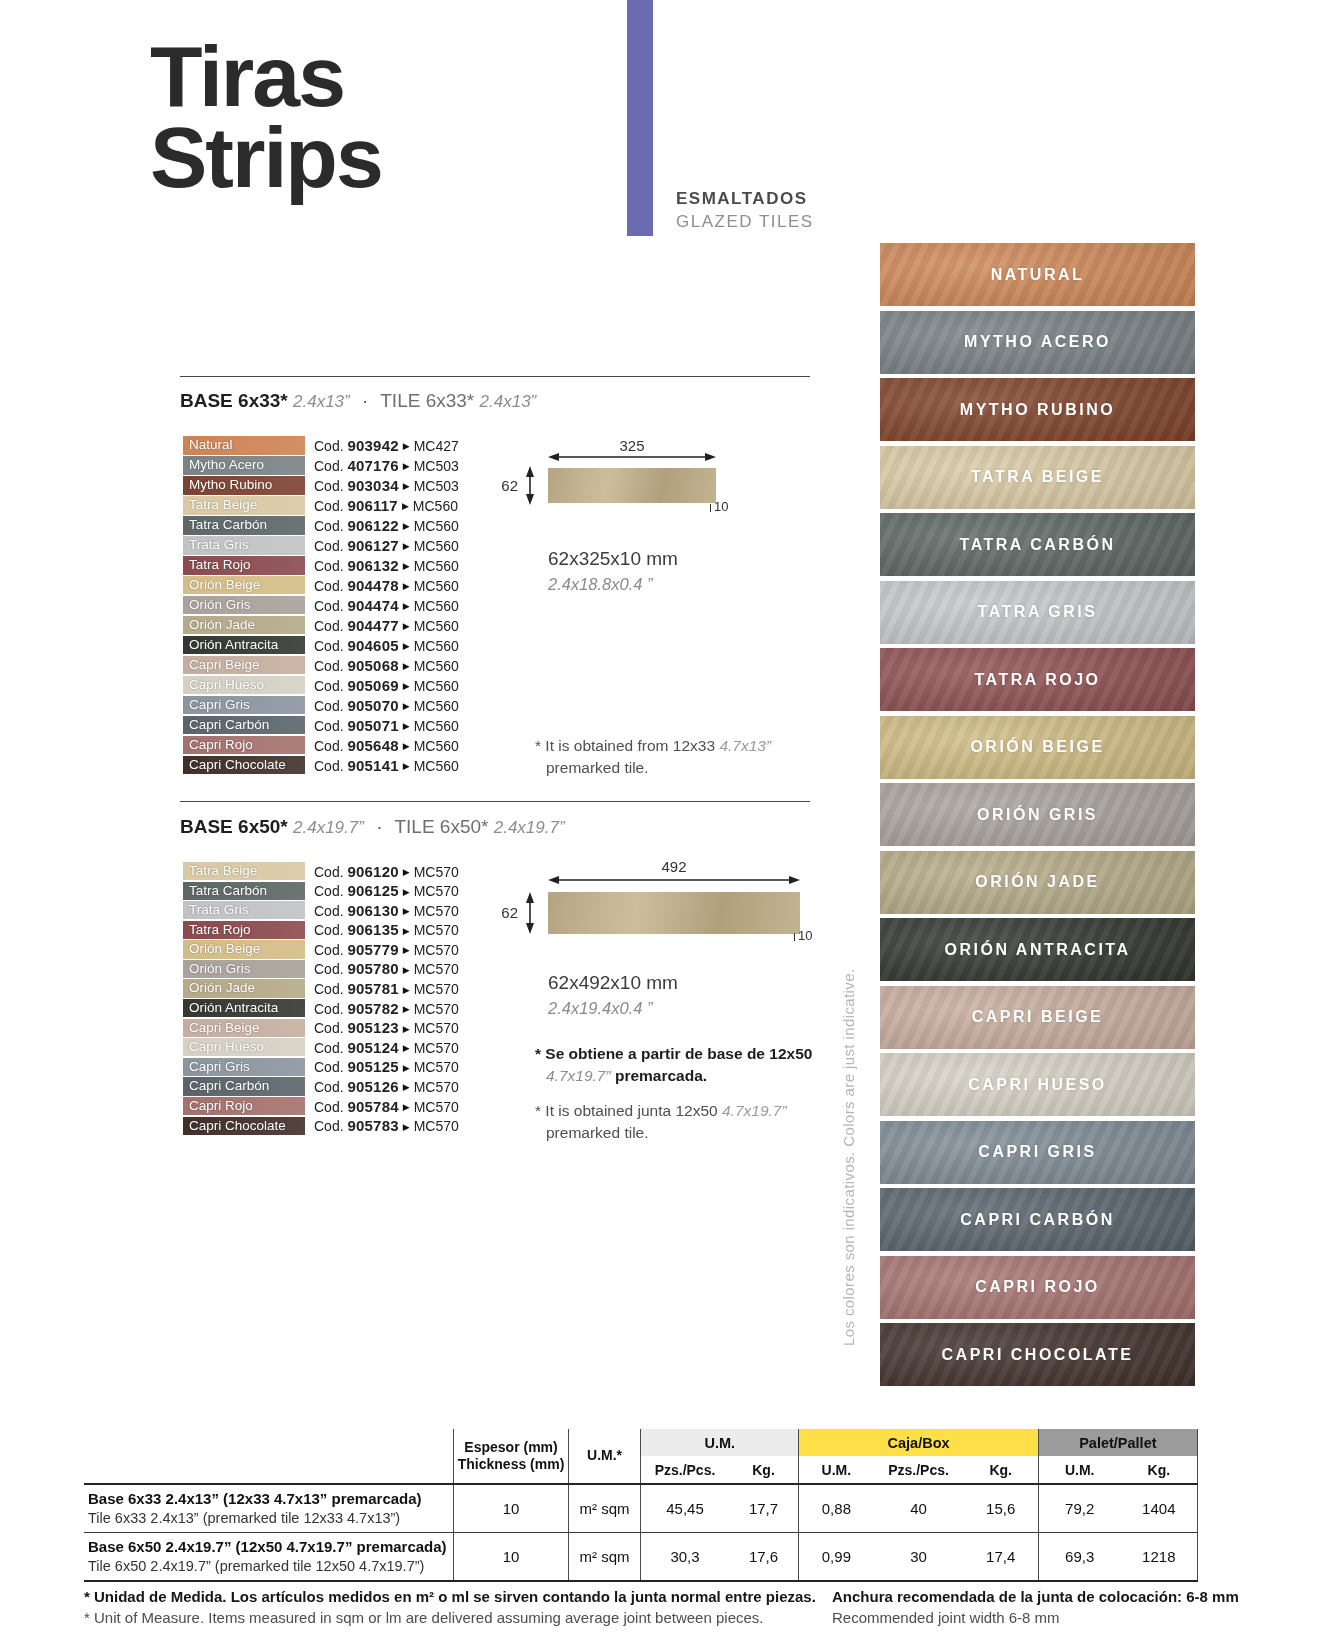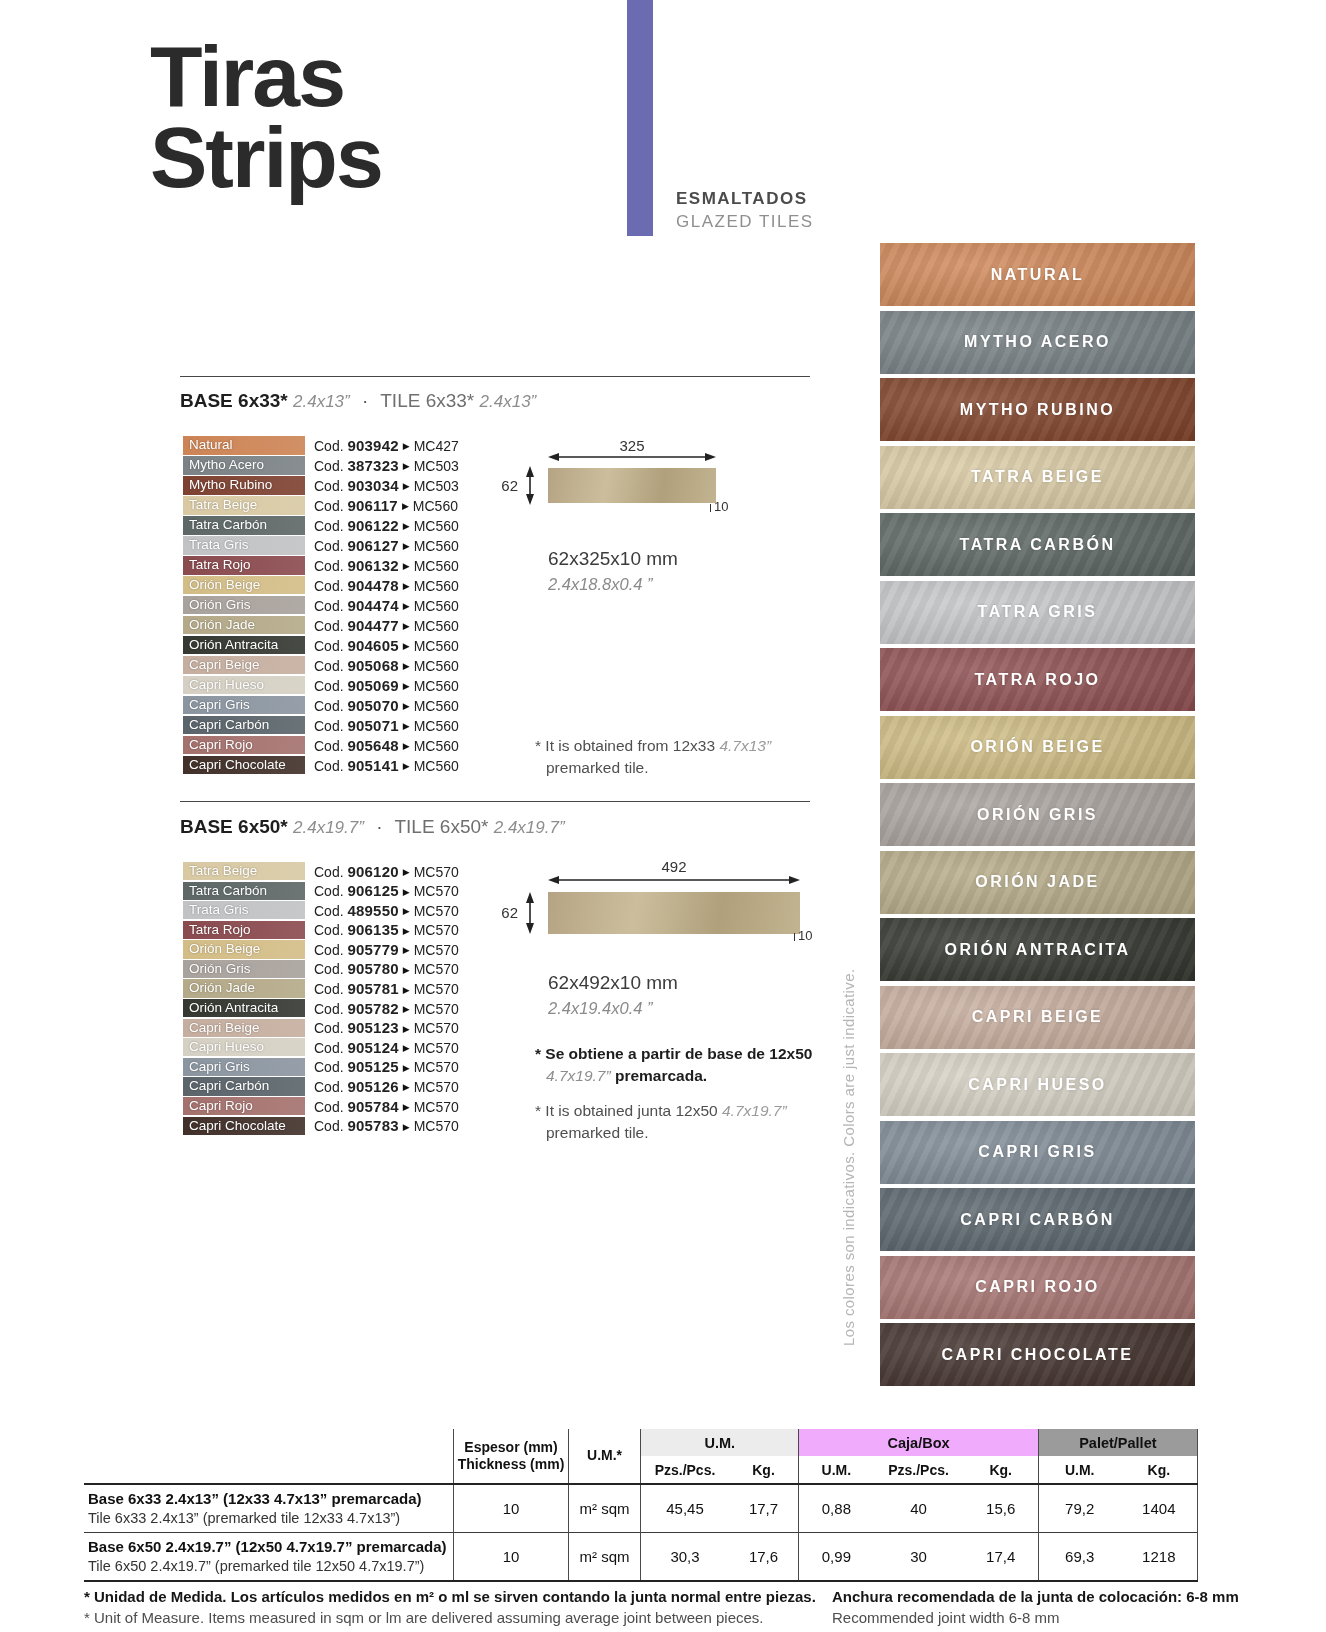--- a/index.html
+++ b/index.html
@@ -62,21 +62,21 @@
              writing-mode:vertical-rl;transform:rotate(180deg);
              font-size:15px;color:#b5b5b5;letter-spacing:.4px;white-space:nowrap;}
 
   
   .spec-table{position:absolute;left:84px;top:1429px;width:1114px;border-collapse:collapse;
               table-layout:fixed;font-size:15px;color:#111;}
   .spec-table td,.spec-table th{padding:0;text-align:center;vertical-align:middle;}
   .hrow1 td,.hrow1 th{height:27px;}
   .hrow2 td,.hrow2 th{height:27px;}
   .g1{background:#ececec;font-size:14.5px;}
-  .g2{background:#f0abfc;font-size:14.5px;}
+  .g2{background:#fde047;font-size:14.5px;}
   .g3{background:#9b9b9b;font-size:14.5px;}
   .subh{font-weight:bold;font-size:14px;}
   .hd2{font-weight:bold;font-size:14px;line-height:1.25;}
   .bl{border-left:1px solid #4a4a4a;}
   .br{border-right:1px solid #4a4a4a;}
   .drow td{height:47px;border-top:1px solid #3a3a3a;}
   .drow:first-of-type td{border-top:2.5px solid #232323;}
   .drow:last-of-type td{border-bottom:2px solid #232323;}
   td.lbl{text-align:left;padding-left:4px;line-height:1.3;}
   .lbl .l1{font-weight:bold;font-size:15px;}
@@ -110,21 +110,21 @@
     <span class="t2">TILE 6x33*</span>
     <span class="i">2.4x13”</span>
   </div>
   <div class="clist" id="list-0" style="top:436px">
       <div class="crow" style="height: 18.6px; margin-bottom: 1.4px;">
         <span class="sw" style="background: linear-gradient(100deg, rgb(205, 132, 85), rgba(205, 132, 85, 0.9)); line-height: 18.6px;">Natural</span>
         <span class="cod"><span>Cod. </span><b>903942</b><span class="tri">▶</span><span>MC427</span></span>
       </div>
       <div class="crow" style="height: 18.6px; margin-bottom: 1.4px;">
         <span class="sw" style="background: linear-gradient(100deg, rgb(123, 130, 133), rgba(123, 130, 133, 0.9)); line-height: 18.6px;">Mytho Acero</span>
-        <span class="cod"><span>Cod. </span><b>387323</b><span class="tri">▶</span><span>MC503</span></span>
+        <span class="cod"><span>Cod. </span><b>407176</b><span class="tri">▶</span><span>MC503</span></span>
       </div>
       <div class="crow" style="height: 18.6px; margin-bottom: 1.4px;">
         <span class="sw" style="background: linear-gradient(100deg, rgb(125, 65, 48), rgba(125, 65, 48, 0.9)); line-height: 18.6px;">Mytho Rubino</span>
         <span class="cod"><span>Cod. </span><b>903034</b><span class="tri">▶</span><span>MC503</span></span>
       </div>
       <div class="crow" style="height: 18.6px; margin-bottom: 1.4px;">
         <span class="sw" style="background: linear-gradient(100deg, rgb(216, 201, 163), rgba(216, 201, 163, 0.9)); line-height: 18.6px;">Tatra Beige</span>
         <span class="cod"><span>Cod. </span><b>906117</b><span class="tri">▶</span><span>MC560</span></span>
       </div>
       <div class="crow" style="height: 18.6px; margin-bottom: 1.4px;">
@@ -216,21 +216,21 @@
       <div class="crow" style="height: 18.2px; margin-bottom: 1.4px;">
         <span class="sw" style="background: linear-gradient(100deg, rgb(216, 201, 163), rgba(216, 201, 163, 0.9)); line-height: 18.2px;">Tatra Beige</span>
         <span class="cod"><span>Cod. </span><b>906120</b><span class="tri">▶</span><span>MC570</span></span>
       </div>
       <div class="crow" style="height: 18.2px; margin-bottom: 1.4px;">
         <span class="sw" style="background: linear-gradient(100deg, rgb(93, 103, 101), rgba(93, 103, 101, 0.9)); line-height: 18.2px;">Tatra Carbón</span>
         <span class="cod"><span>Cod. </span><b>906125</b><span class="tri">▶</span><span>MC570</span></span>
       </div>
       <div class="crow" style="height: 18.2px; margin-bottom: 1.4px;">
         <span class="sw" style="background: linear-gradient(100deg, rgb(193, 194, 196), rgba(193, 194, 196, 0.9)); line-height: 18.2px;">Trata Gris</span>
-        <span class="cod"><span>Cod. </span><b>489550</b><span class="tri">▶</span><span>MC570</span></span>
+        <span class="cod"><span>Cod. </span><b>906130</b><span class="tri">▶</span><span>MC570</span></span>
       </div>
       <div class="crow" style="height: 18.2px; margin-bottom: 1.4px;">
         <span class="sw" style="background: linear-gradient(100deg, rgb(138, 74, 78), rgba(138, 74, 78, 0.9)); line-height: 18.2px;">Tatra Rojo</span>
         <span class="cod"><span>Cod. </span><b>906135</b><span class="tri">▶</span><span>MC570</span></span>
       </div>
       <div class="crow" style="height: 18.2px; margin-bottom: 1.4px;">
         <span class="sw" style="background: linear-gradient(100deg, rgb(211, 189, 134), rgba(211, 189, 134, 0.9)); line-height: 18.2px;">Orión Beige</span>
         <span class="cod"><span>Cod. </span><b>905779</b><span class="tri">▶</span><span>MC570</span></span>
       </div>
       <div class="crow" style="height: 18.2px; margin-bottom: 1.4px;">

